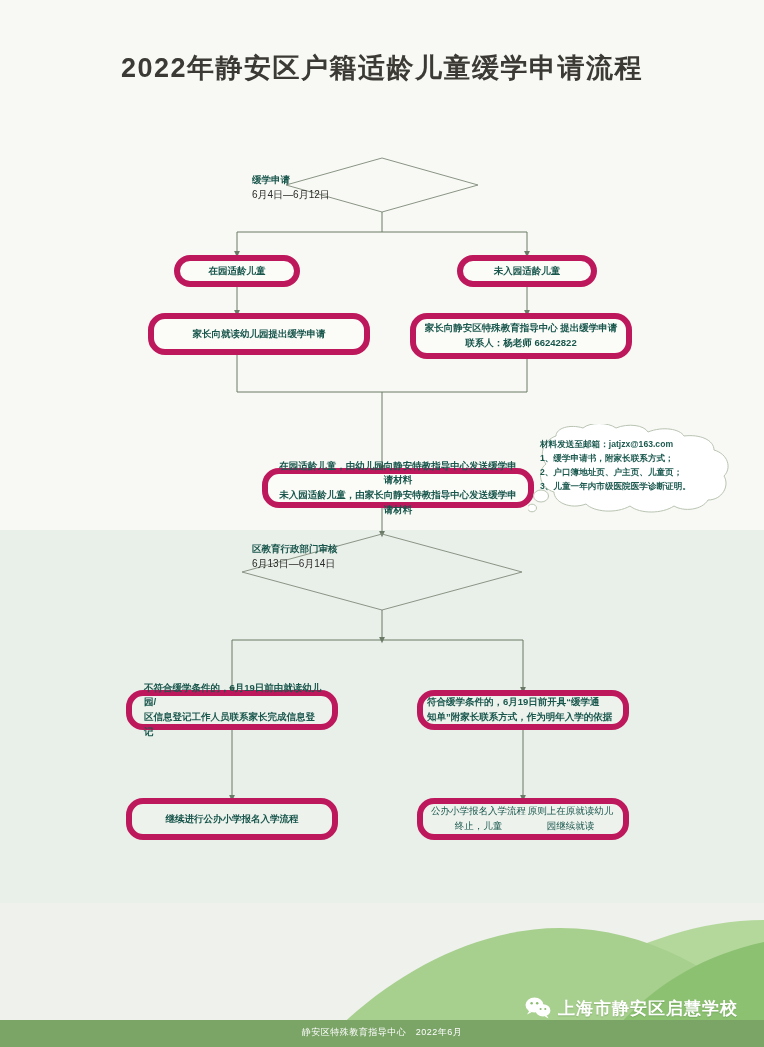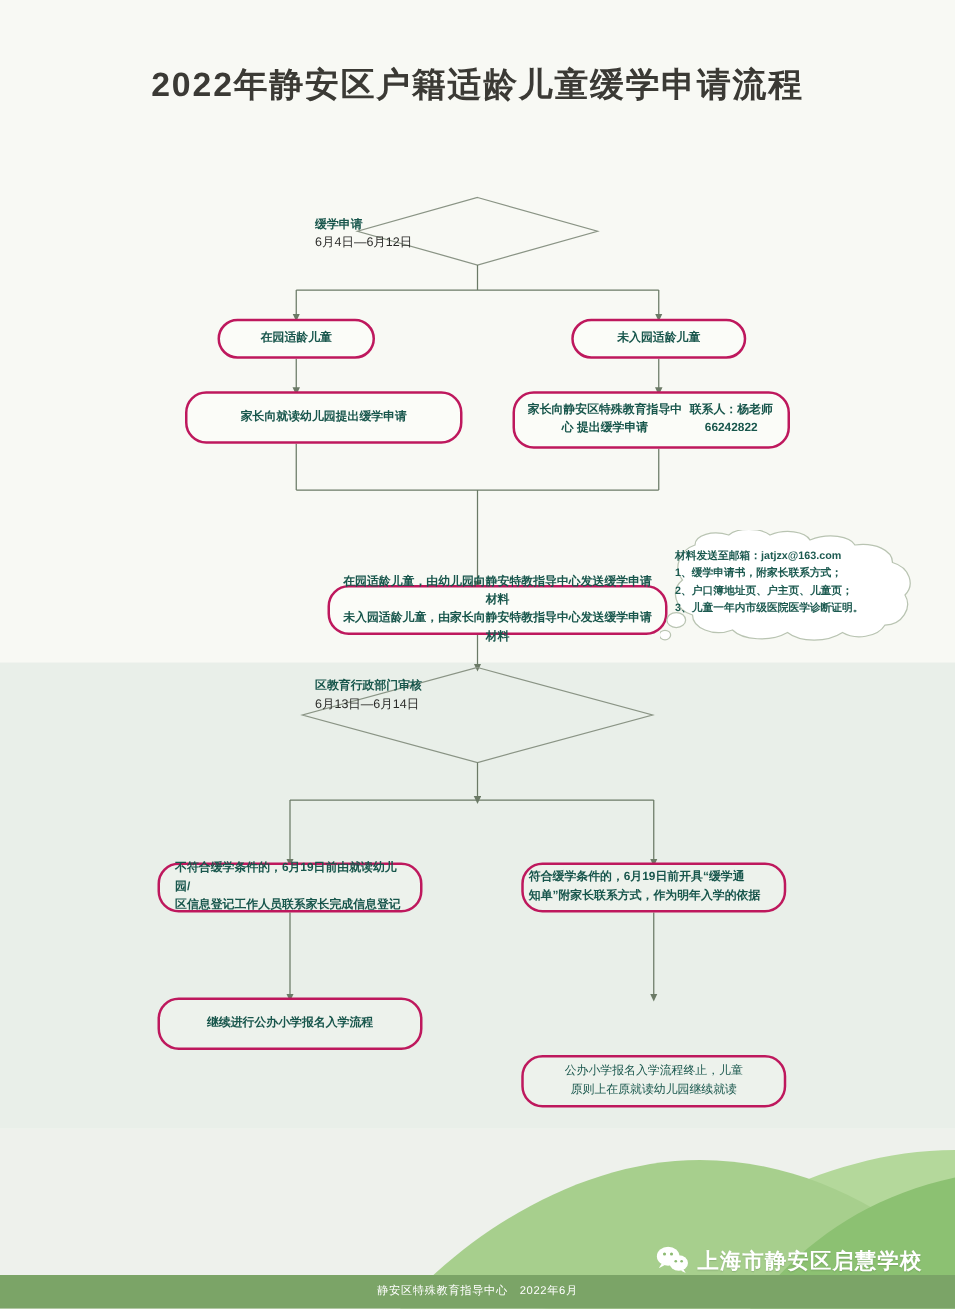--- a/index.html
+++ b/index.html
@@ -47,21 +47,21 @@
   
   .connectors{position:absolute;left:0;top:0;width:764px;height:1047px;}
 
   
   .node{
     position:absolute;box-sizing:border-box;
     display:flex;align-items:center;justify-content:center;
     text-align:center;color:#18564c;
   }
   .rbox{
-    border:2px solid #be185d;border-radius:17px;
+    border:6px solid #be185d;border-radius:17px;
     background:#fbfcf8;
     font-size:9.5px;font-weight:700;line-height:1.55;
     padding:4px 8px;
   }
   .rbox.on-green{background:#edf2ec;}
   .rbox.plain{font-weight:400;}
   .diamond-label{
     position:absolute;text-align:left;width:260px;
     font-size:9.5px;line-height:1.6;color:#18564c;
   }
@@ -163,21 +163,21 @@
   </div>
 
   <div class="node rbox" style="left:457px;top:255px;width:140px;height:32px;">
     <span>未入园适龄儿童</span>
   </div>
 
   <div class="node rbox" style="left:126px;top:313px;width:222px;height:42px;margin-left:22px;">
     <span>家长向就读幼儿园提出缓学申请</span>
   </div>
 
-  <div class="node rbox" style="left:410px;top:313px;width:222px;height:46px;flex-direction:row;">
+  <div class="node rbox" style="left:410px;top:313px;width:222px;height:46px;flex-direction:column;">
     <span>家长向静安区特殊教育指导中心 提出缓学申请</span>
     <span>联系人：杨老师 66242822</span>
   </div>
 
   <div class="node rbox" style="left:262px;top:468px;width:272px;height:40px;flex-direction:column;">
     <span>在园适龄儿童，由幼儿园向静安特教指导中心发送缓学申请材料</span>
     <span>未入园适龄儿童，由家长向静安特教指导中心发送缓学申请材料</span>
   </div>
 
   <div class="node rbox on-green" style="left:126px;top:690px;width:212px;height:40px;flex-direction:column;align-items:flex-start;padding-left:12px;text-align:left;">
@@ -187,21 +187,21 @@
 
   <div class="node rbox on-green" style="left:417px;top:690px;width:212px;height:40px;flex-direction:column;align-items:flex-start;padding-left:4px;text-align:left;">
     <span>符合缓学条件的，6月19日前开具“缓学通</span>
     <span>知单”附家长联系方式，作为明年入学的依据</span>
   </div>
 
   <div class="node rbox on-green" style="left:126px;top:798px;width:212px;height:42px;">
     <span>继续进行公办小学报名入学流程</span>
   </div>
 
-  <div class="node rbox on-green plain" style="left:417px;top:844px;width:212px;height:42px;flex-direction:column;">
+  <div class="node rbox on-green plain" style="left:417px;top:798px;width:212px;height:42px;flex-direction:row;">
     <span>公办小学报名入学流程终止，儿童</span>
     <span>原则上在原就读幼儿园继续就读</span>
   </div>
 
   <svg class="bubble" viewBox="0 0 222 92">
     <g fill="#ffffff" stroke="#b9c4b2" stroke-width="1">
       <path d="M28,12 C28,4 42,0 55,4 C62,-2 80,-2 88,4 C100,-1 116,1 120,8
                C135,2 152,5 156,12 C172,10 186,16 186,26
                C200,30 204,44 196,52 C202,62 194,76 180,76
                C174,86 156,88 146,82 C134,90 112,90 102,82

